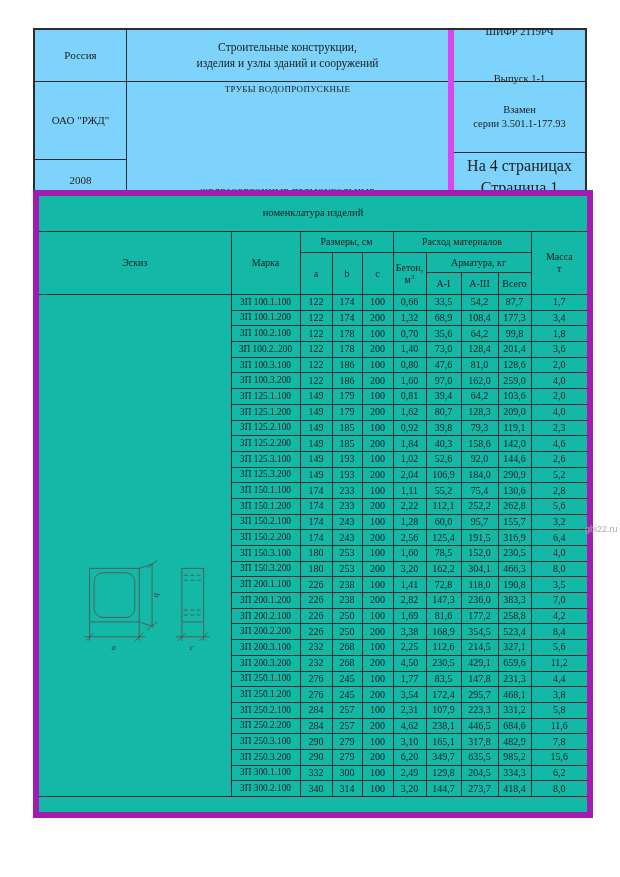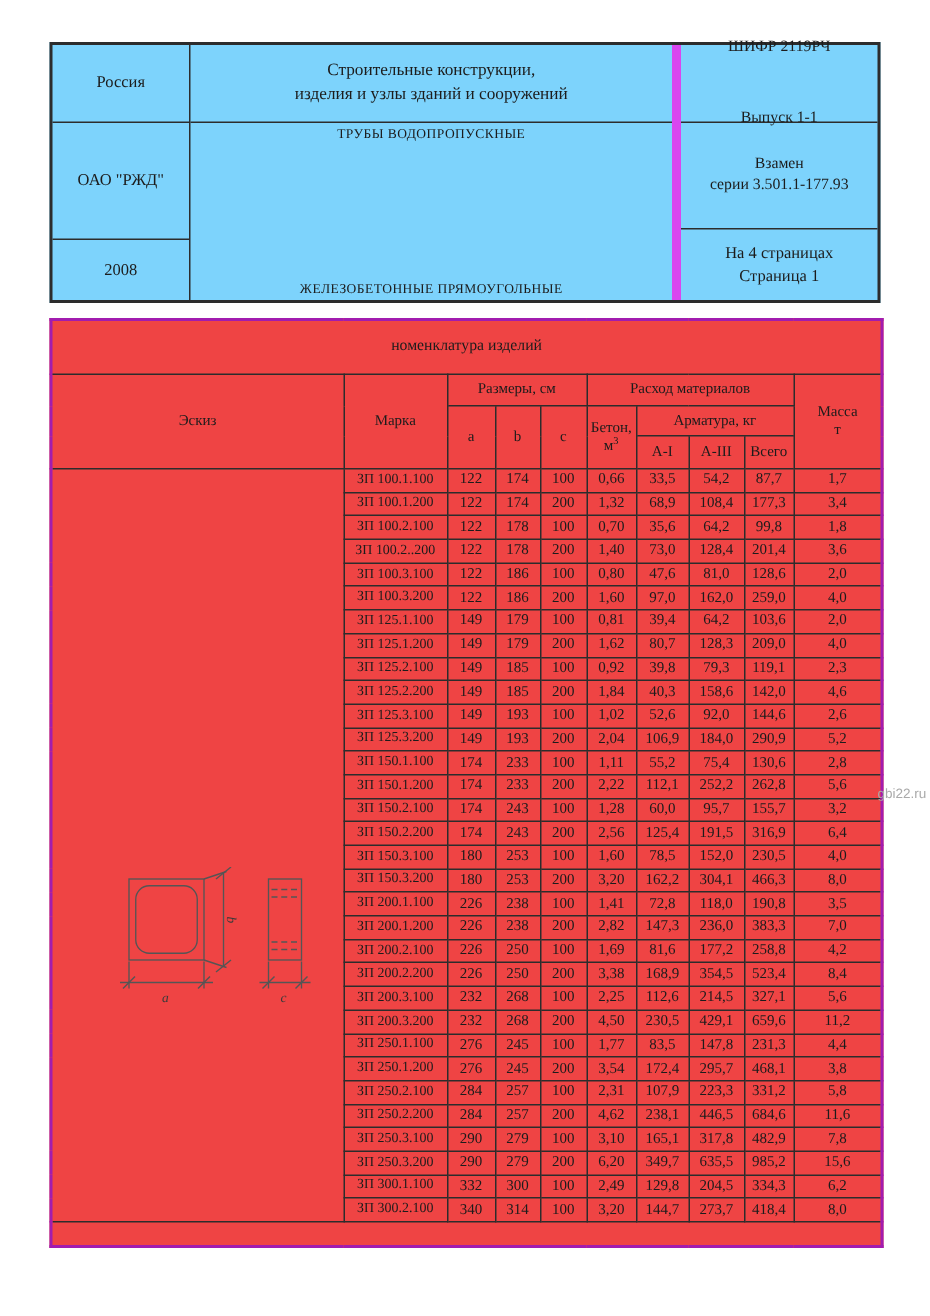--- a/index.html
+++ b/index.html
@@ -22,28 +22,28 @@
     box-sizing:border-box; text-align:center; line-height:1.35;
   }
   .hcell.bb { border-bottom:1px solid #2c2c2c; }
   .c1 .cell-country { height:52px; font-size:11px; }
   .c1 .cell-org     { height:78px; font-size:11px; }
   .c1 .cell-year    { flex:1; font-size:11px; }
   .c2 .cell-series  { height:52px; font-size:11.5px; }
   .c2 .cell-product { flex:1; font-size:9px; letter-spacing:.3px; line-height:1.7;justify-content:space-between; }
   .c3 .cell-code    { height:52px; font-size:10.5px;gap:33px; }
   .c3 .cell-replaces{ height:71px; font-size:10.5px; }
-  .c3 .cell-pages   { flex:1; font-size:11px; }
+  .c3 .cell-pages   { flex:1; font-size:16px; }
   .ln { display:block; }
 
   
   table.main {
-    position:absolute; left:33px; top:212px; width:554px;
+    position:absolute; left:33px; top:190px; width:554px;
     border-collapse:collapse; table-layout:fixed;
-    border:2px solid #a21caf; background:#ef4444;
+    border:6px solid #a21caf; background:#14b8a6;
   }
   table.main td {
     border:1px solid #2c2c2c; text-align:center; vertical-align:middle;
     padding:0; font-size:10px; line-height:1.2; overflow:hidden;
   }
   tr.r-nom td  { height:35px; font-size:10.5px; }
   tr.r-h1 td   { height:20px; }
   tr.r-h2 td   { height:19px; }
   tr.r-h3 td   { height:21px; }
   tbody.rows td{ height:14.7px; font-size:10px; }

